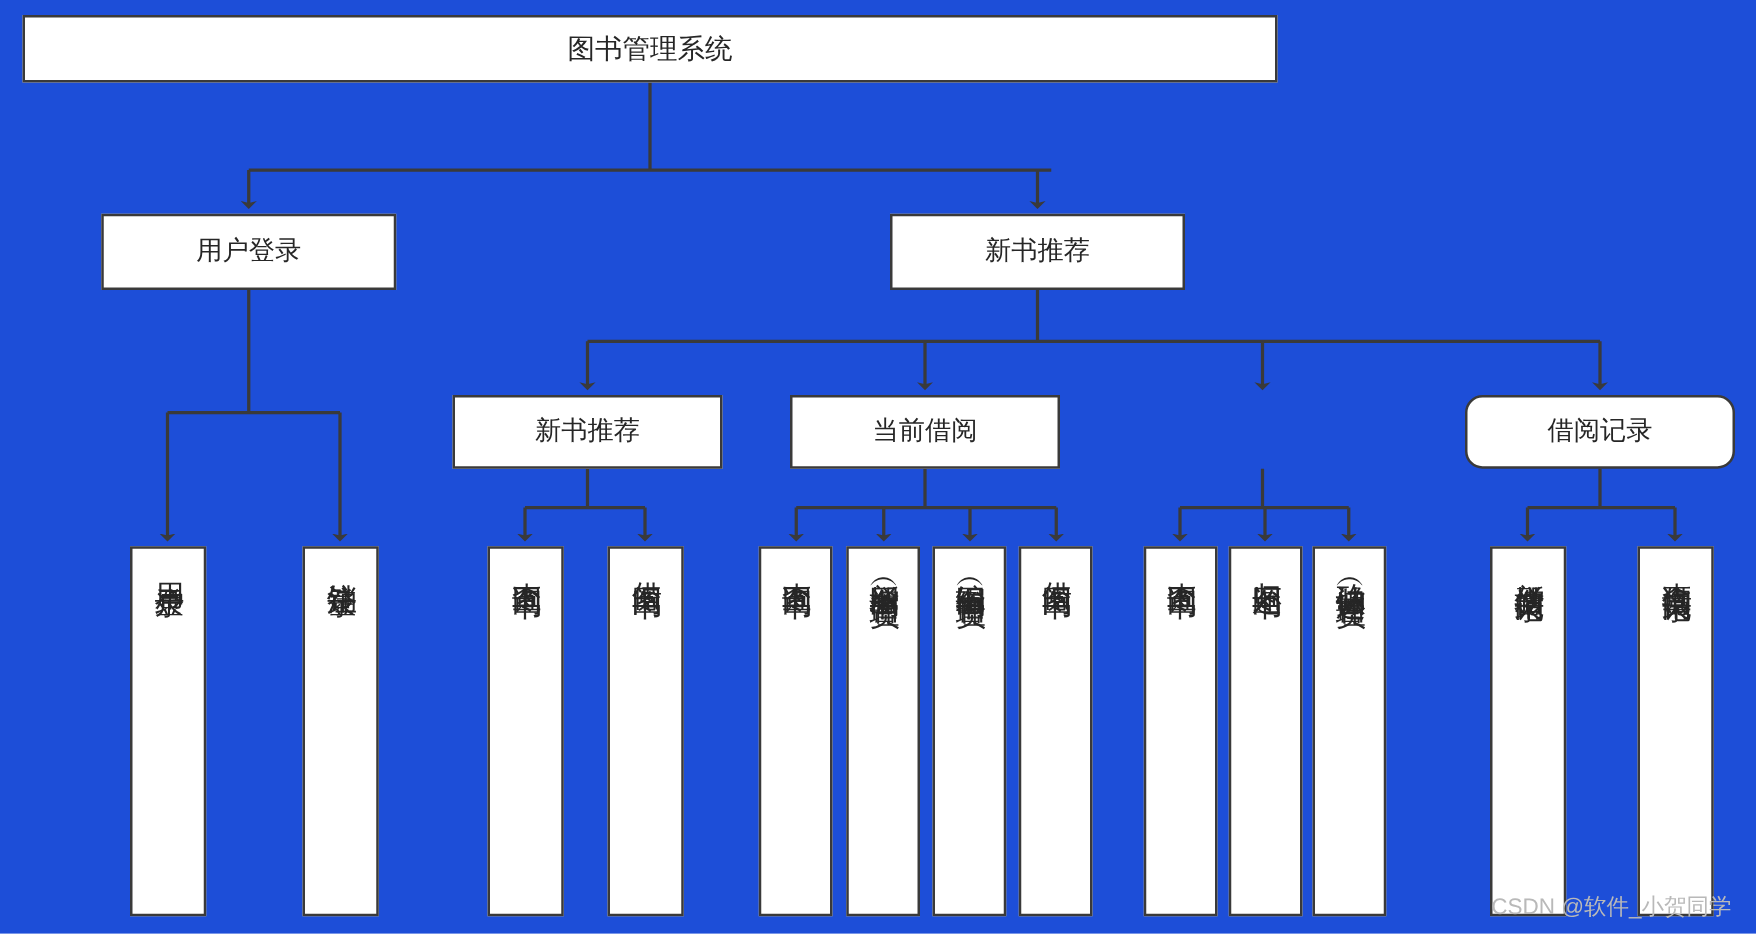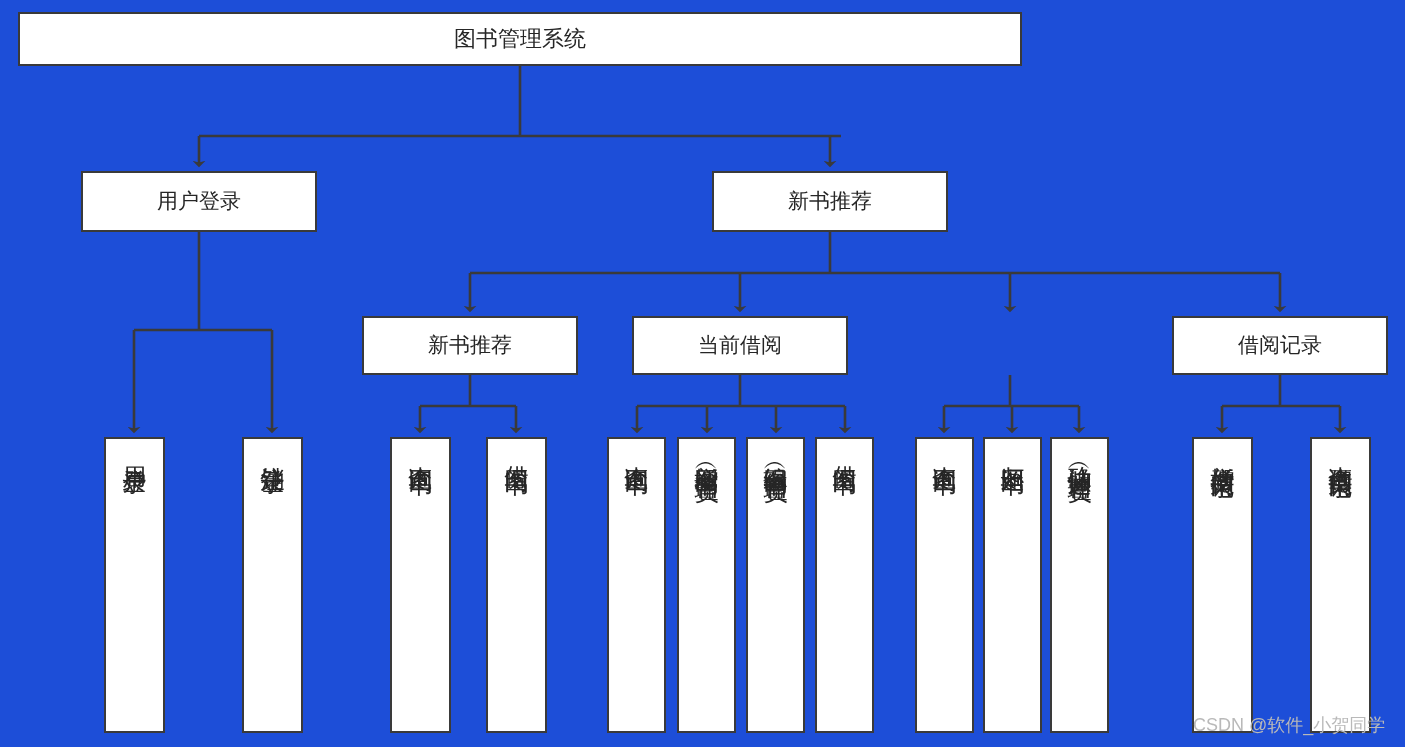--- a/index.html
+++ b/index.html
@@ -137,21 +137,21 @@
 
   <div class="node horiz" style="left:362px; top:316px; width:216px; height:59px;">
     <span class="node-label">新书推荐</span>
   </div>
 
   <div class="node horiz" style="left:632px; top:316px; width:216px; height:59px;">
     <span class="node-label">当前借阅</span>
   </div>
 
 
-  <div class="node horiz" style="left:1172px; top:316px; width:216px; height:59px;">
+  <div class="node horiz" style="left:1172px; top:316px; width:216px; height:59px;border-radius:14px;">
     <span class="node-label">借阅记录</span>
   </div>
 
   <div class="node vert" style="left:104px; top:437px; width:61px; height:296px;">
     <span class="node-label">用户登录</span>
   </div>
 
   <div class="node vert" style="left:242px; top:437px; width:61px; height:296px;">
     <span class="node-label">注销登录</span>
   </div>

